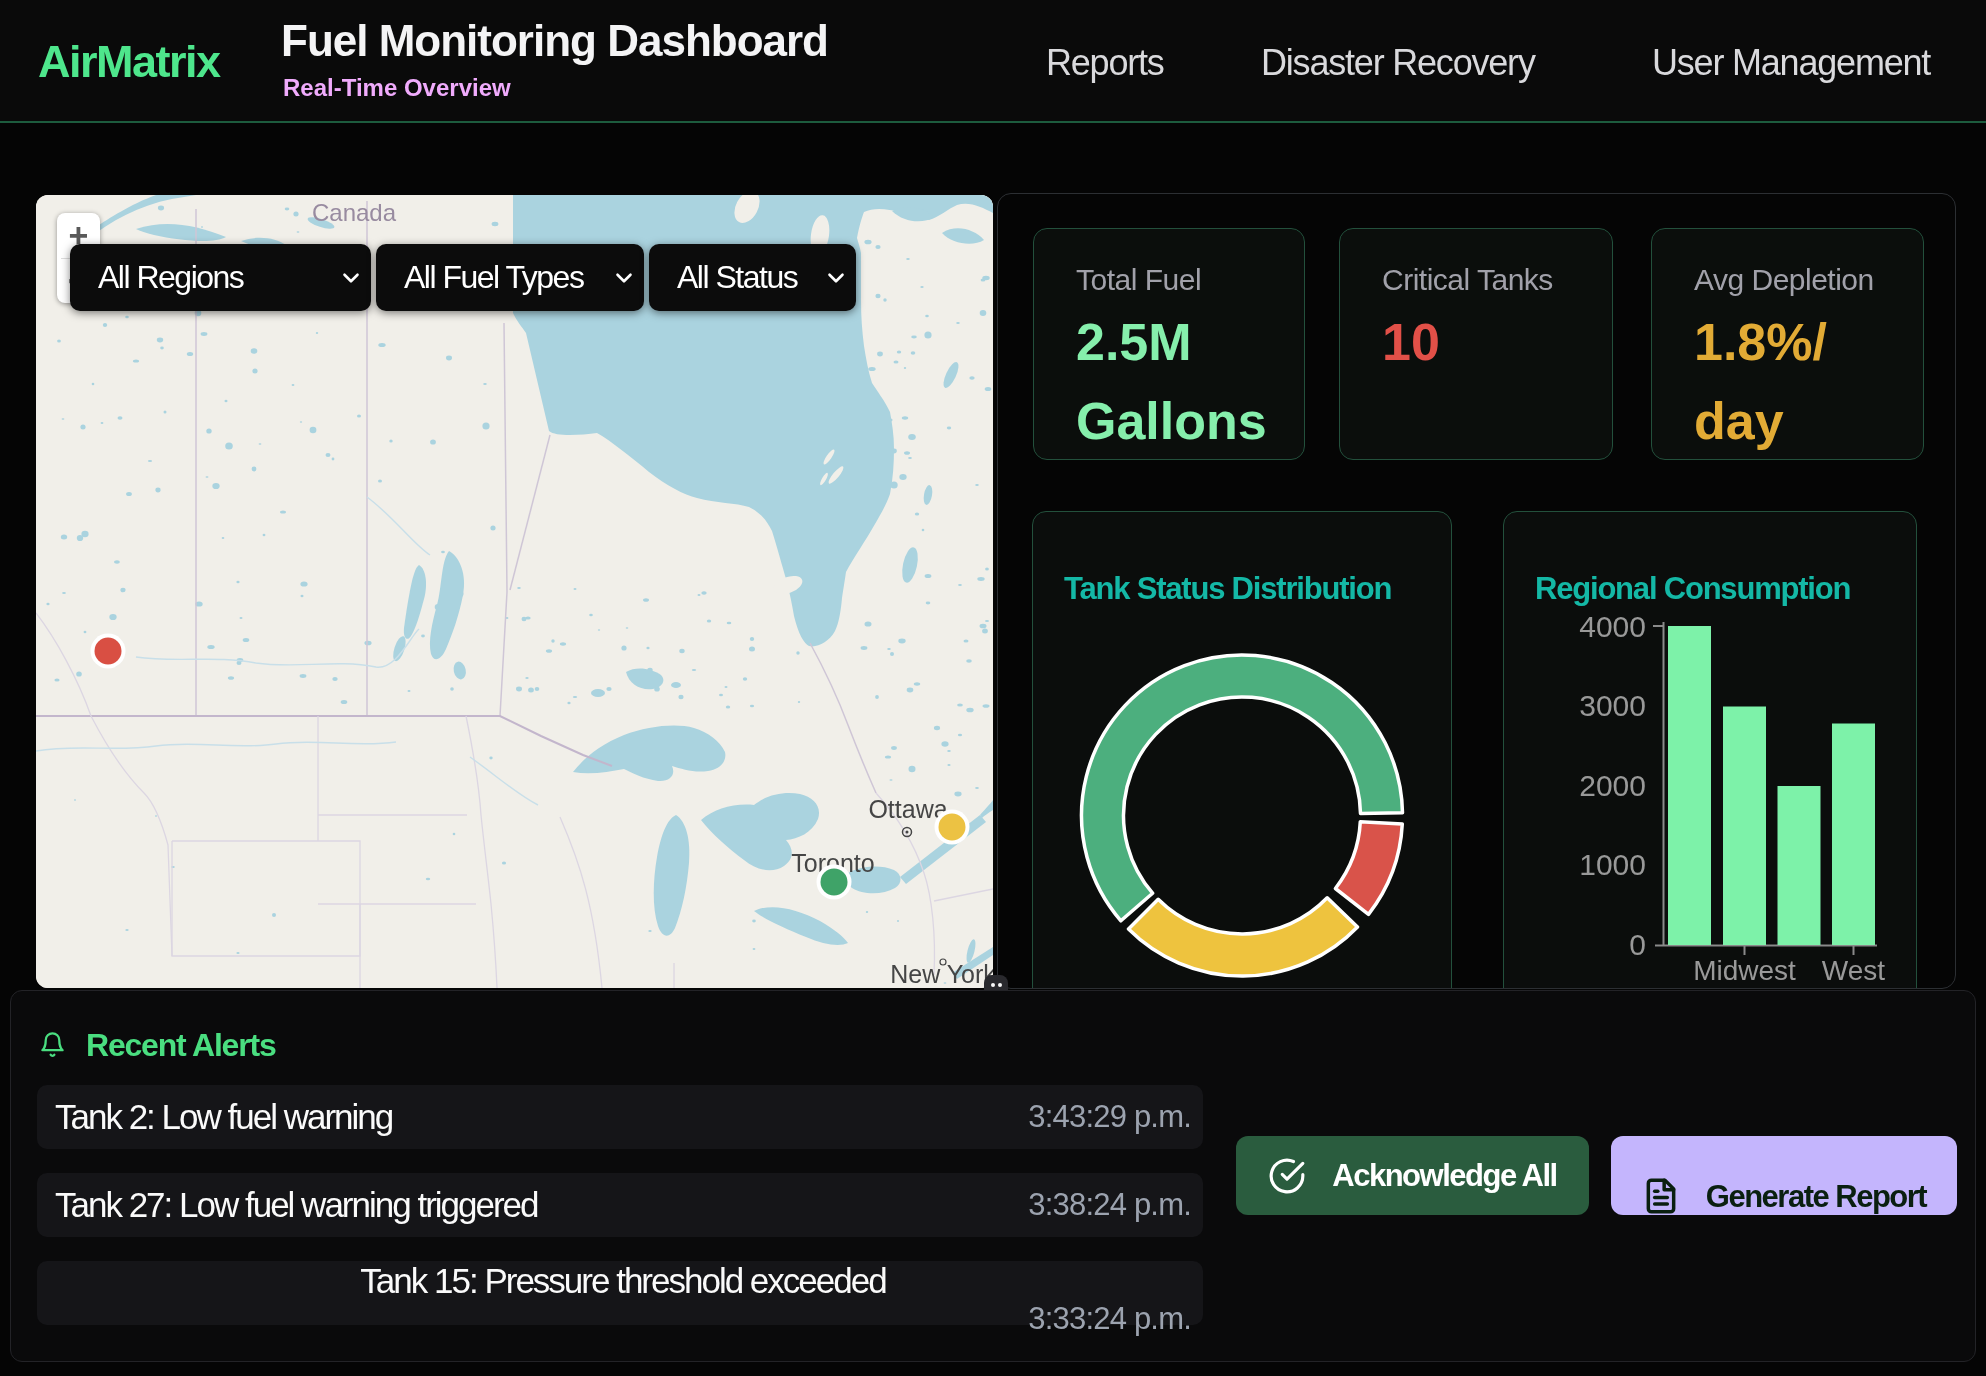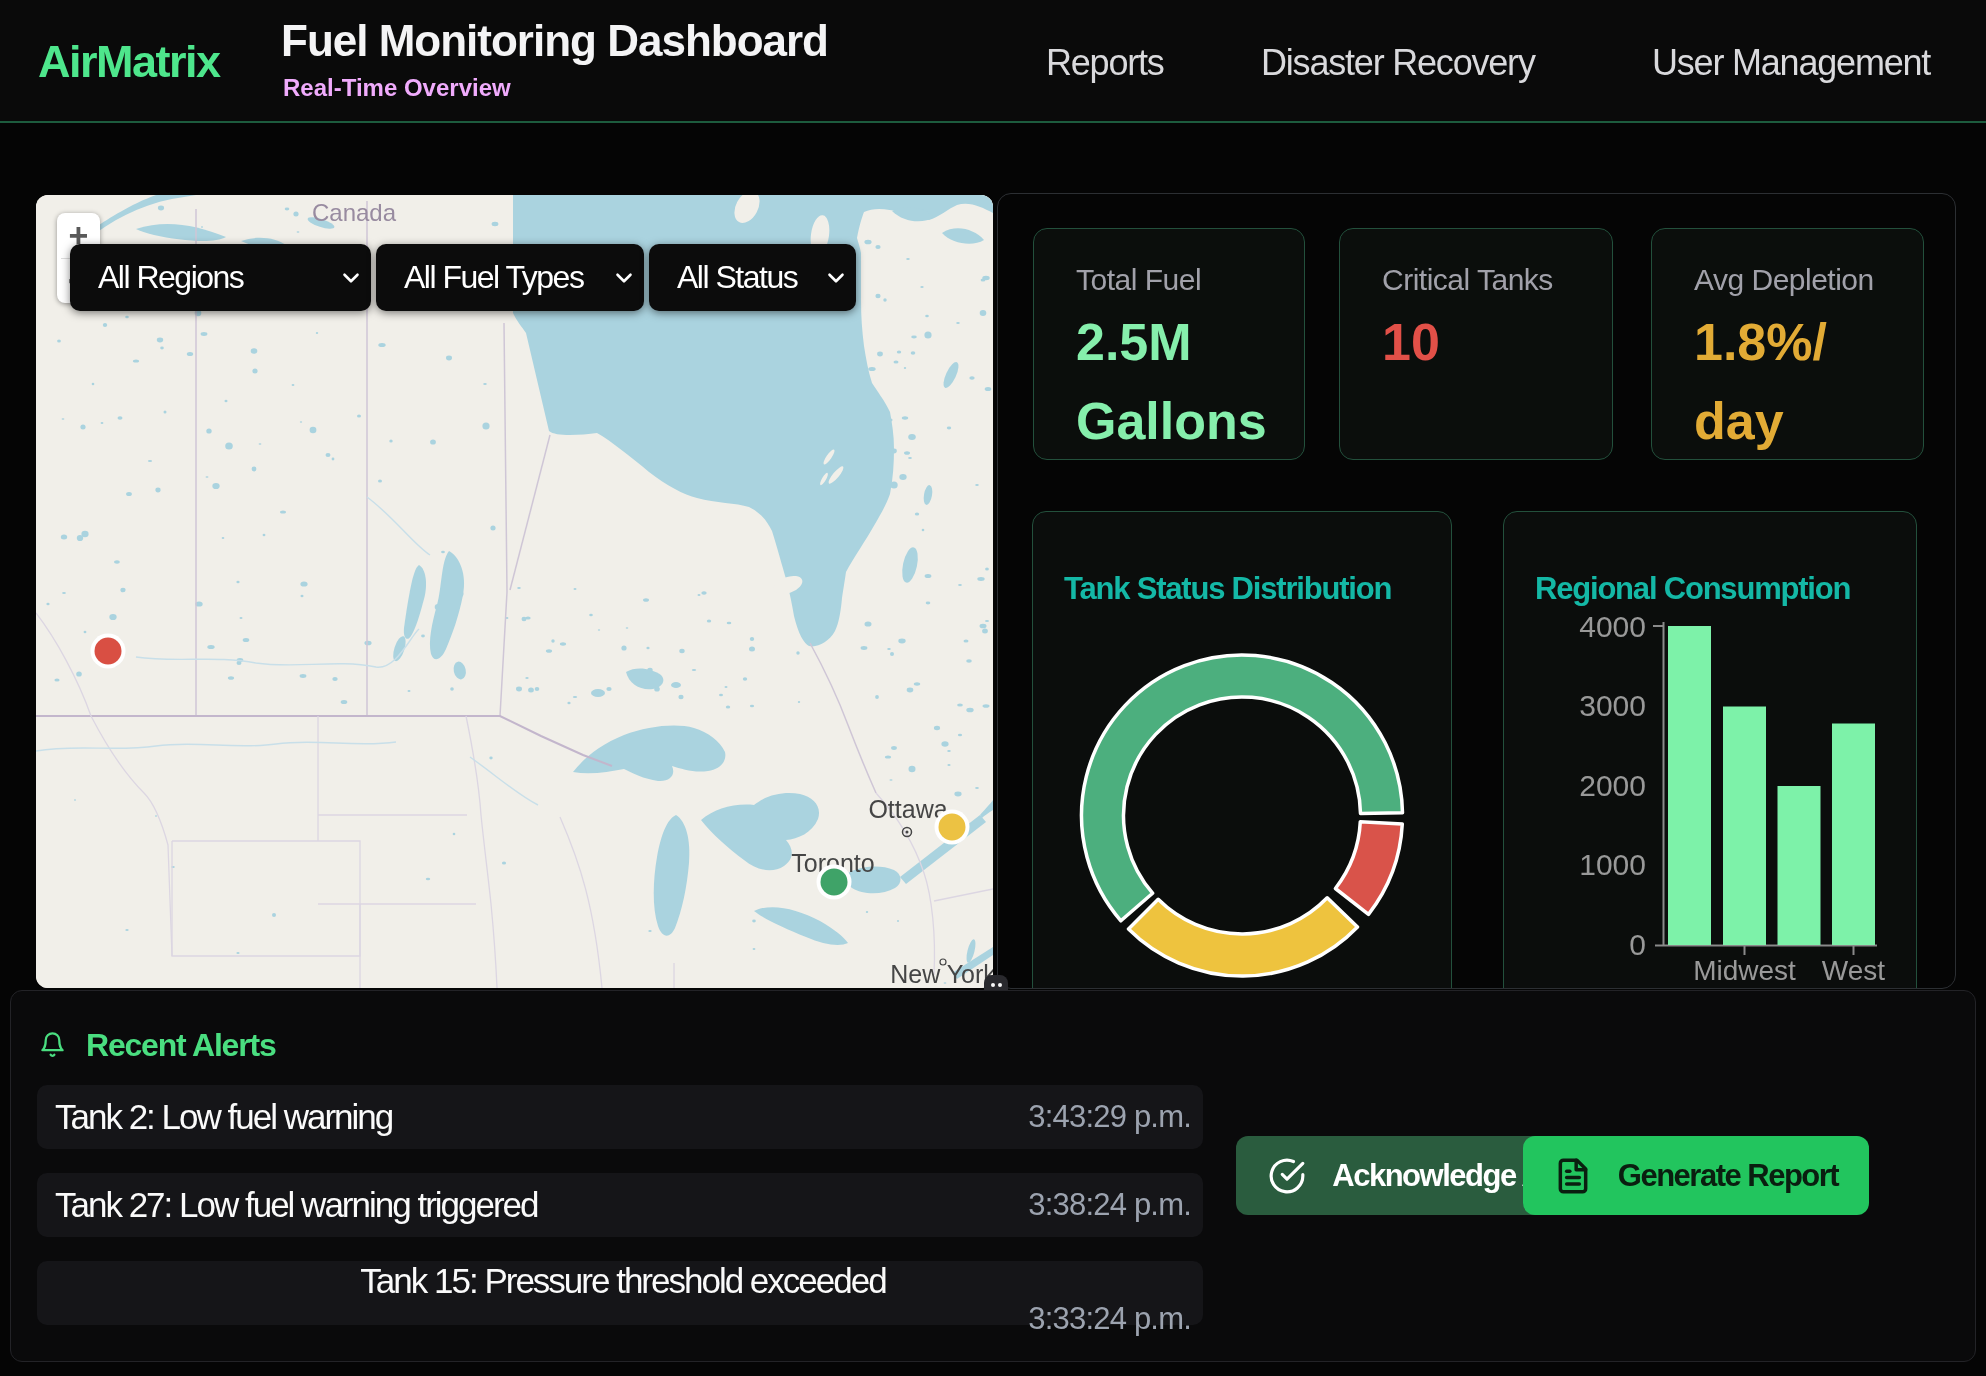--- a/index.html
+++ b/index.html
@@ -55,21 +55,21 @@
   
   #alerts { left:10px; top:990px; width:1966px; height:372px; background:#0a0a0b;
     border:1px solid #232327; border-radius:12px; }
   .arow { left:26px; width:1166px; height:64px; background:#151518; border-radius:10px;
     display:flex; align-items:center; padding:0 12px 0 18px; }
   .arow .msg { font-size:35px; font-weight:500; color:#fafafa; letter-spacing:-2px; }
   .arow .tm { margin-left:auto; font-size:31px; color:#9ca3af; letter-spacing:-0.8px; }
   .btn { top:1136px; height:79px; border-radius:12px; display:flex; align-items:center;
     justify-content:center; font-size:31px; font-weight:bold; letter-spacing:-1.5px; }
   #btn1 { left:1236px; width:353px; background:#2a5c3e; color:#fff; }
-  #btn2 { left:1523px; width:346px; background:#22c55e; color:#0a1f10; }
+  #btn2 { left:1611px; width:346px; background:#c4b5fd; color:#0a1f10;align-items:flex-end; }
   .btn svg { margin-right:26px; }
 </style>
 </head>
 <body>
 
 <div id="header" class="abs">
   <div id="logo" class="abs">AirMatrix</div>
   <div id="title" class="abs">Fuel Monitoring Dashboard</div>
   <div id="subtitle" class="abs">Real-Time Overview</div>
   <div class="nav abs" style="left:1034px;margin-left:12px;">Reports</div>

